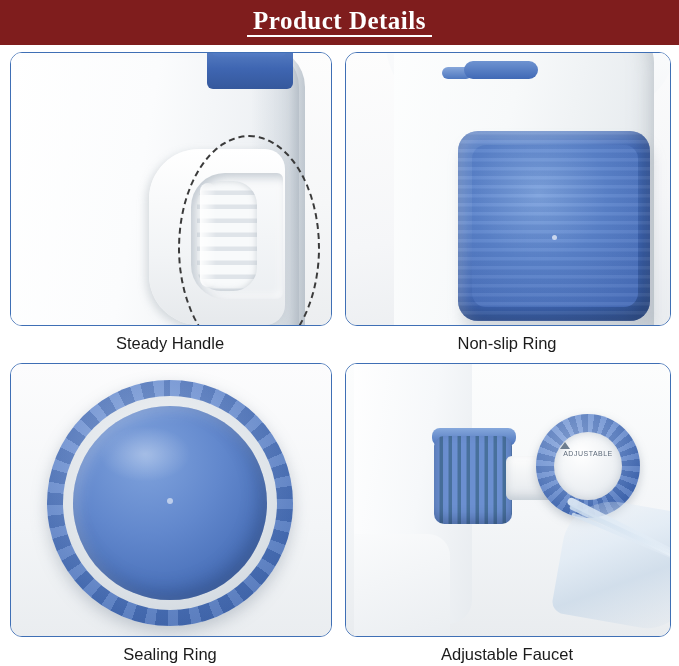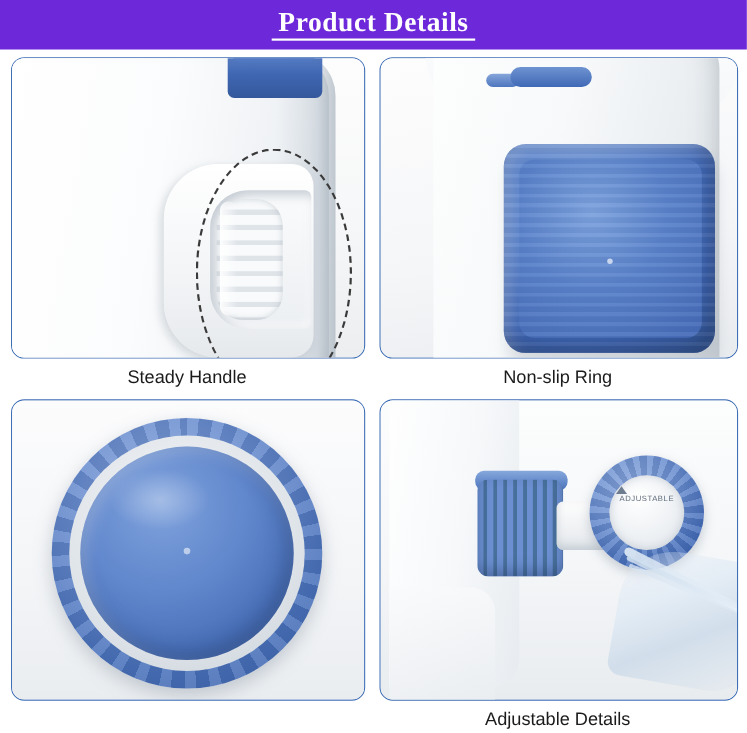--- a/index.html
+++ b/index.html
@@ -7,21 +7,21 @@
     width:679px;height:666px;
     background:#ffffff;
     font-family:"Liberation Sans", sans-serif;
     overflow:hidden;
   }
   .page{position:relative;width:679px;height:666px;}
 
   
   .header{
     position:absolute;left:0;top:0;width:679px;height:45px;
-    background:#6d28d9;
+    background:#7f1d1d;
   }
   .header-title{
     position:absolute;left:0;top:0;width:679px;height:45px;
     display:flex;align-items:center;justify-content:center;
     color:#ffffff;
     font-size:25px;font-weight:bold;
     letter-spacing:0.5px;
     font-family:"Liberation Serif", serif;
   }
   .header-title span{
@@ -364,37 +364,38 @@
     <div class="cell cell-2">
       <div class="photo">
         <div class="p3-bg"></div>
         <div class="p3-ring-outer"></div>
         <div class="p3-ring-teeth"></div>
         <div class="p3-ring-gasket"></div>
         <div class="p3-disc"></div>
         <div class="p3-disc-hl"></div>
         <div class="p3-center"></div>
       </div>
+      <div class="caption">Sealing Ring</div>
     </div>
 
     <div class="cell cell-3">
       <div class="photo">
         <div class="p4-bg"></div>
         <div class="p4-body"></div>
         <div class="p4-body2"></div>
         <div class="p4-nut-collar"></div>
         <div class="p4-nut"></div>
         <div class="p4-stem"></div>
         <div class="p4-knob-fix"></div>
         <div class="p4-knob-ridges"></div>
         <div class="p4-knob-face"></div>
         <div class="p4-arrow"></div>
         <div class="p4-knob-label">ADJUSTABLE</div>
         <div class="p4-water"></div>
         <div class="p4-stream"></div>
         <div class="p4-stream2"></div>
         <div class="p4-stream3"></div>
       </div>
-      <div class="caption">Adjustable Details</div>
+      <div class="caption">Adjustable Faucet</div>
     </div>
 
   </div>
 </div>
 
 </body></html>

